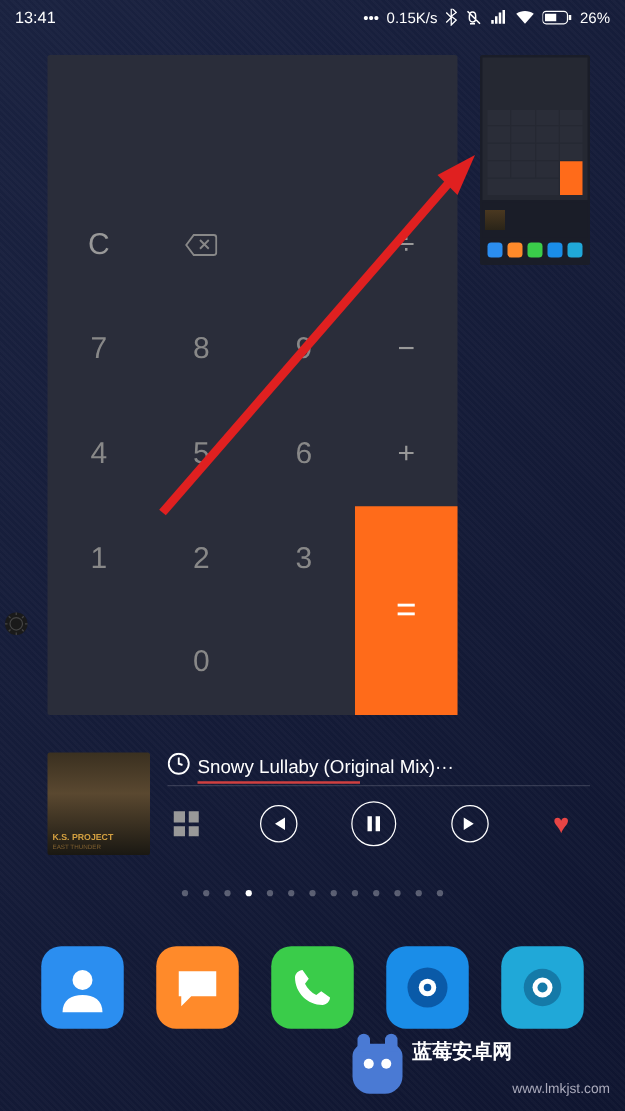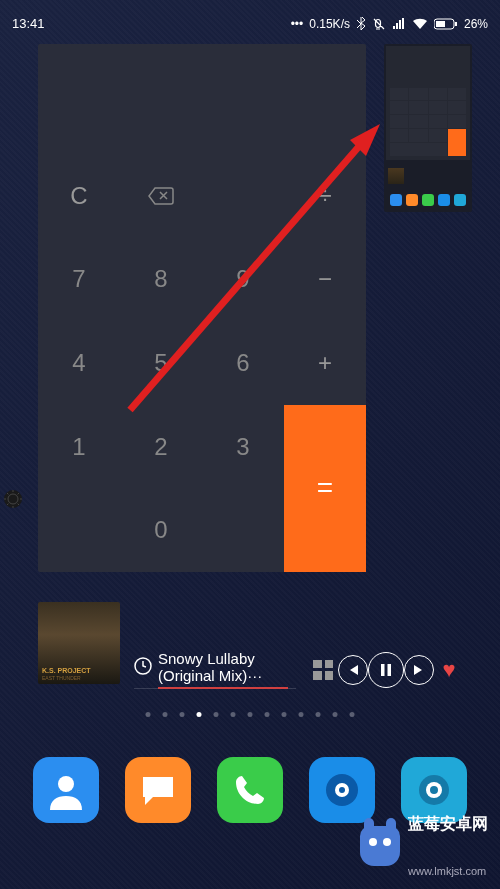--- a/index.html
+++ b/index.html
@@ -14,21 +14,21 @@
     }
     .bg-lines {
       position: absolute;
       inset: 0;
       background: repeating-linear-gradient(45deg, transparent, transparent 2px, rgba(255,255,255,0.02) 2px, rgba(255,255,255,0.02) 4px);
     }
     .status-bar {
       display: flex;
       justify-content: space-between;
       align-items: center;
-      padding: 16px 12px;
+      padding: 6px 12px;
       font-size: 13px;
       position: relative;
       z-index: 10;
     }
     .status-right { display: flex; align-items: center; gap: 6px; font-size: 12px; }
     .status-icon { display: inline-flex; align-items: center; }
     .calc-widget {
       position: absolute;
       top: 44px;
       left: 38px;
@@ -115,21 +115,21 @@
       position: absolute;
       bottom: 6px;
       left: 4px;
       right: 4px;
       height: 10px;
       font-size: 6px;
       color: #c0a060;
     }
     .album-label { position:absolute; bottom:10px; left:4px; font-size:7px; color:#d4a040; font-weight:bold;}
     .album-sublabel { position:absolute; bottom:3px; left:4px; font-size:5px; color:#806030;}
-    .music-info { flex: 1; display: flex; flex-direction: row; gap: 12px; margin-top: 48px; }
+    .music-info { flex: 1; display: flex; flex-direction: column; gap: 12px; }
     .song-title-row { display: flex; align-items: center; gap: 6px; font-size: 15px; border-bottom: 1px solid rgba(255,255,255,0.15); padding-bottom: 4px; }
     .song-underline { position: relative; }
     .song-underline::after { content:''; position:absolute; bottom:-5px; left:0; width:130px; height:2px; background:#d04040; }
     .music-controls { display: flex; align-items: center; justify-content: space-between; padding: 0 8px 0 0; }
     .ctrl-btn {
       width: 30px;
       height: 30px;
       border: 1.5px solid #fff;
       border-radius: 50%;
       display: flex;
@@ -194,21 +194,21 @@
       top: -8px;
       width: 10px;
       height: 14px;
       background: #4a7ad4;
       border-radius: 6px 6px 0 0;
     }
     .wm-mascot::before { left: 4px; }
     .wm-mascot::after { right: 4px; }
     .wm-eyes { position: absolute; top: 12px; left: 50%; transform: translateX(-50%); display: flex; gap: 6px; }
     .wm-eye { width: 8px; height: 8px; background: #fff; border-radius: 50%; }
-    .wm-text { display: flex; flex-direction: column; line-height: 1.1; }
+    .wm-text { display: flex; flex-direction: row; line-height: 1.1; }
     .wm-title { font-size: 16px; font-weight: bold; }
     .wm-url { font-size: 11px; color: #aab; margin-top: 32px; }
     .camera-icon {
       position: absolute;
       left: 2px;
       top: 488px;
       width: 22px;
       height: 22px;
       z-index: 6;
     }

